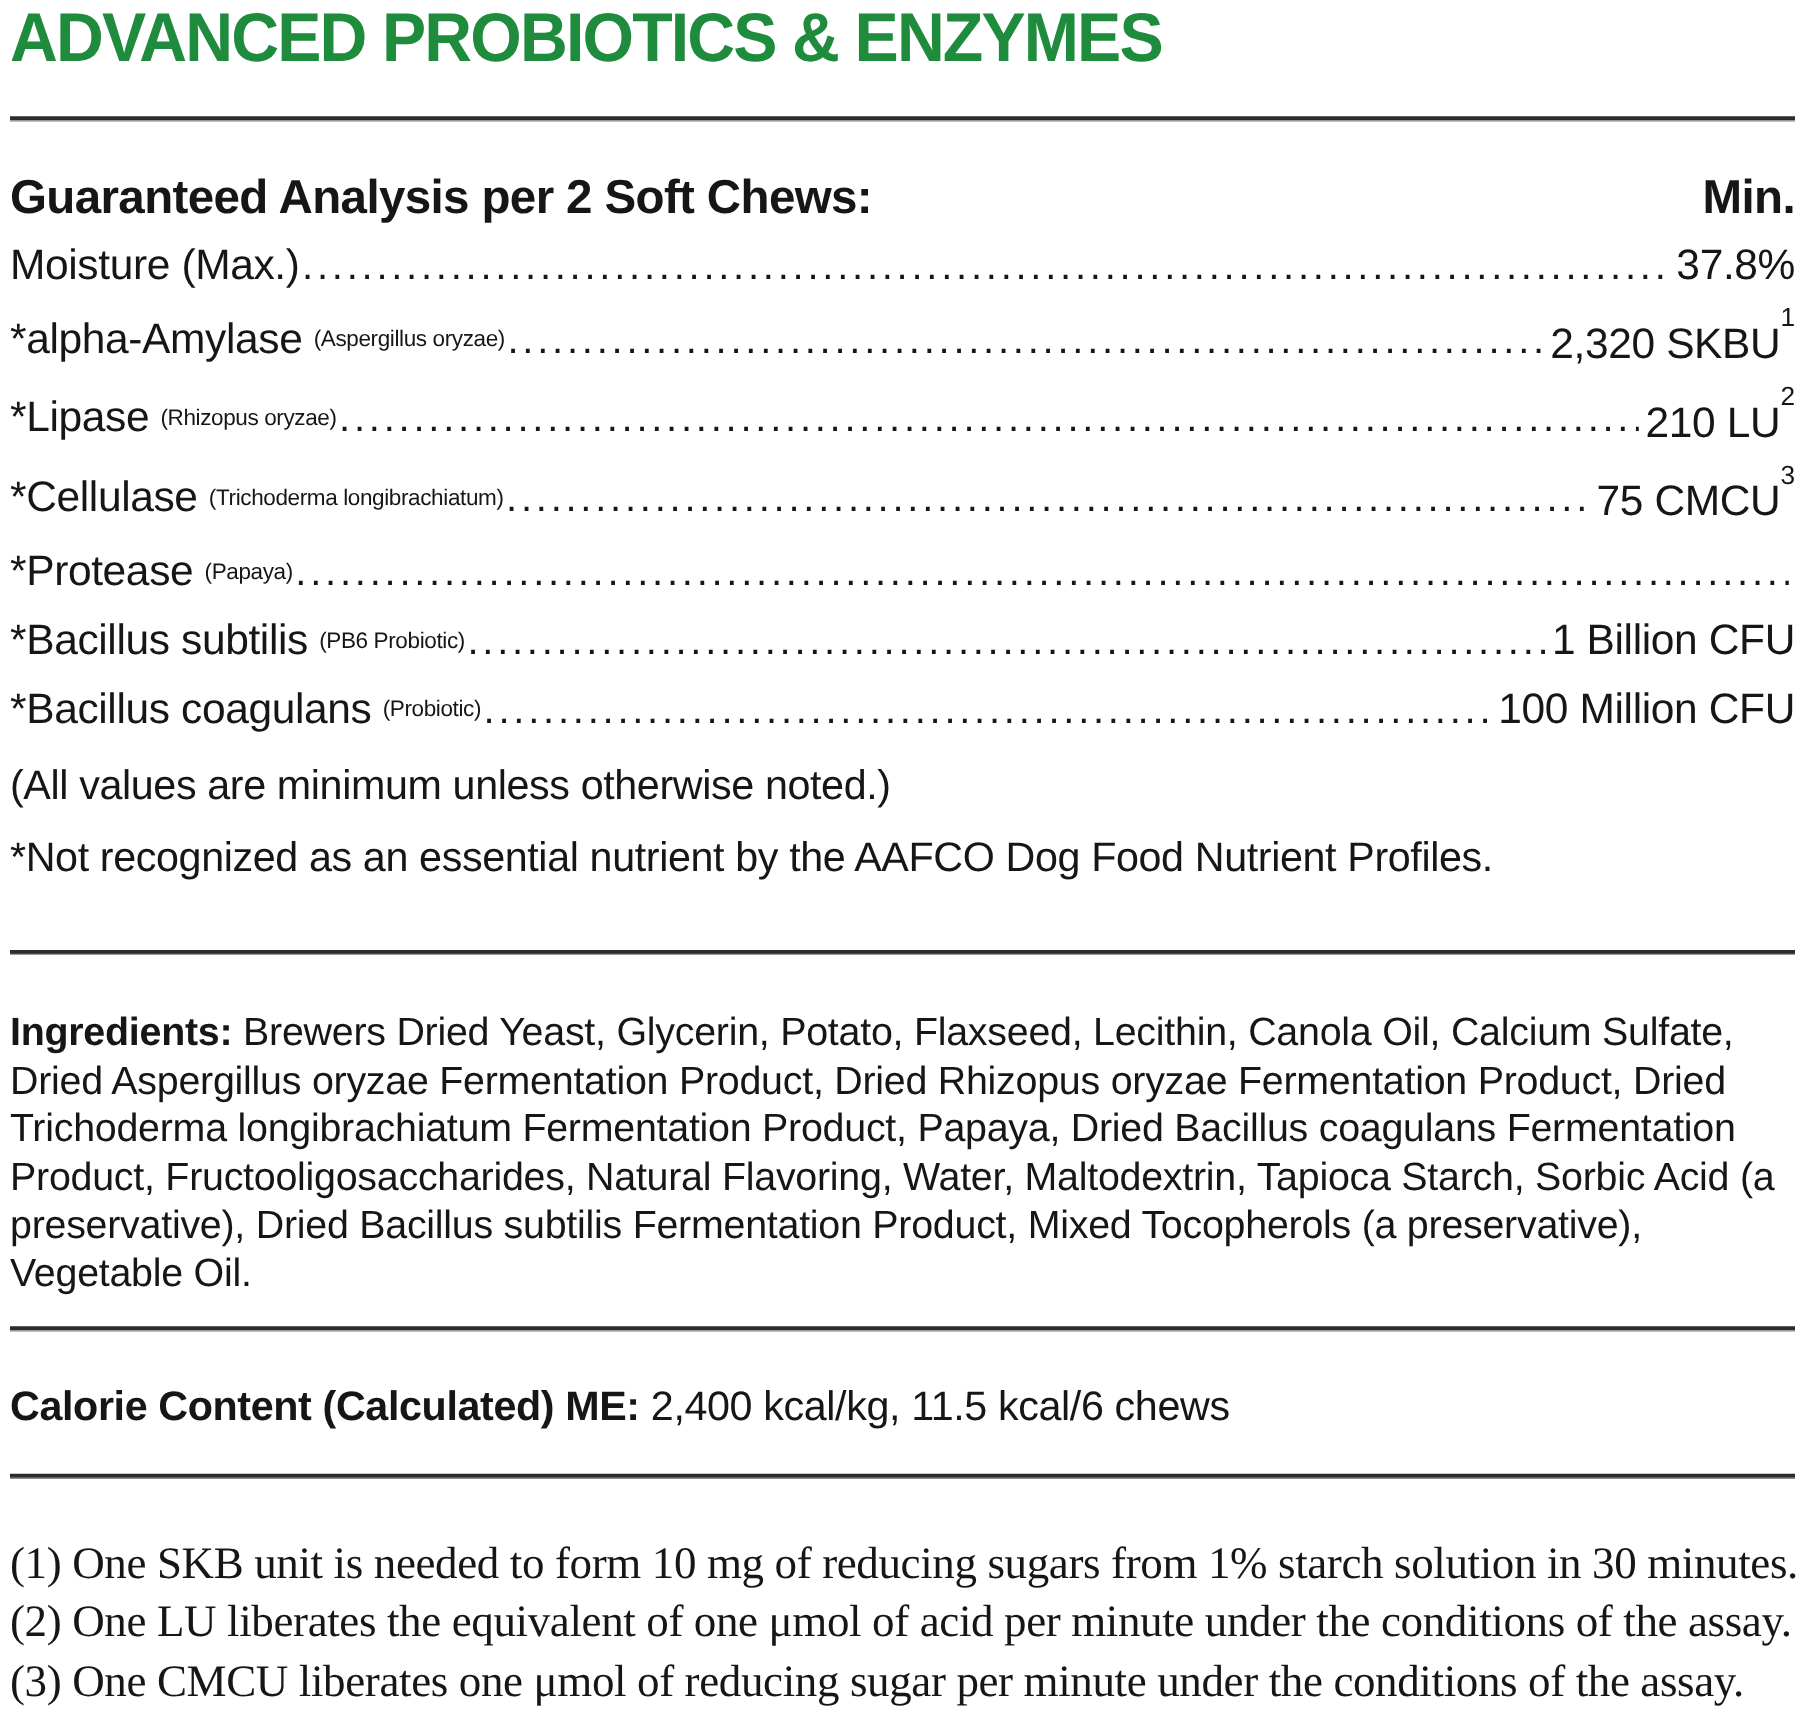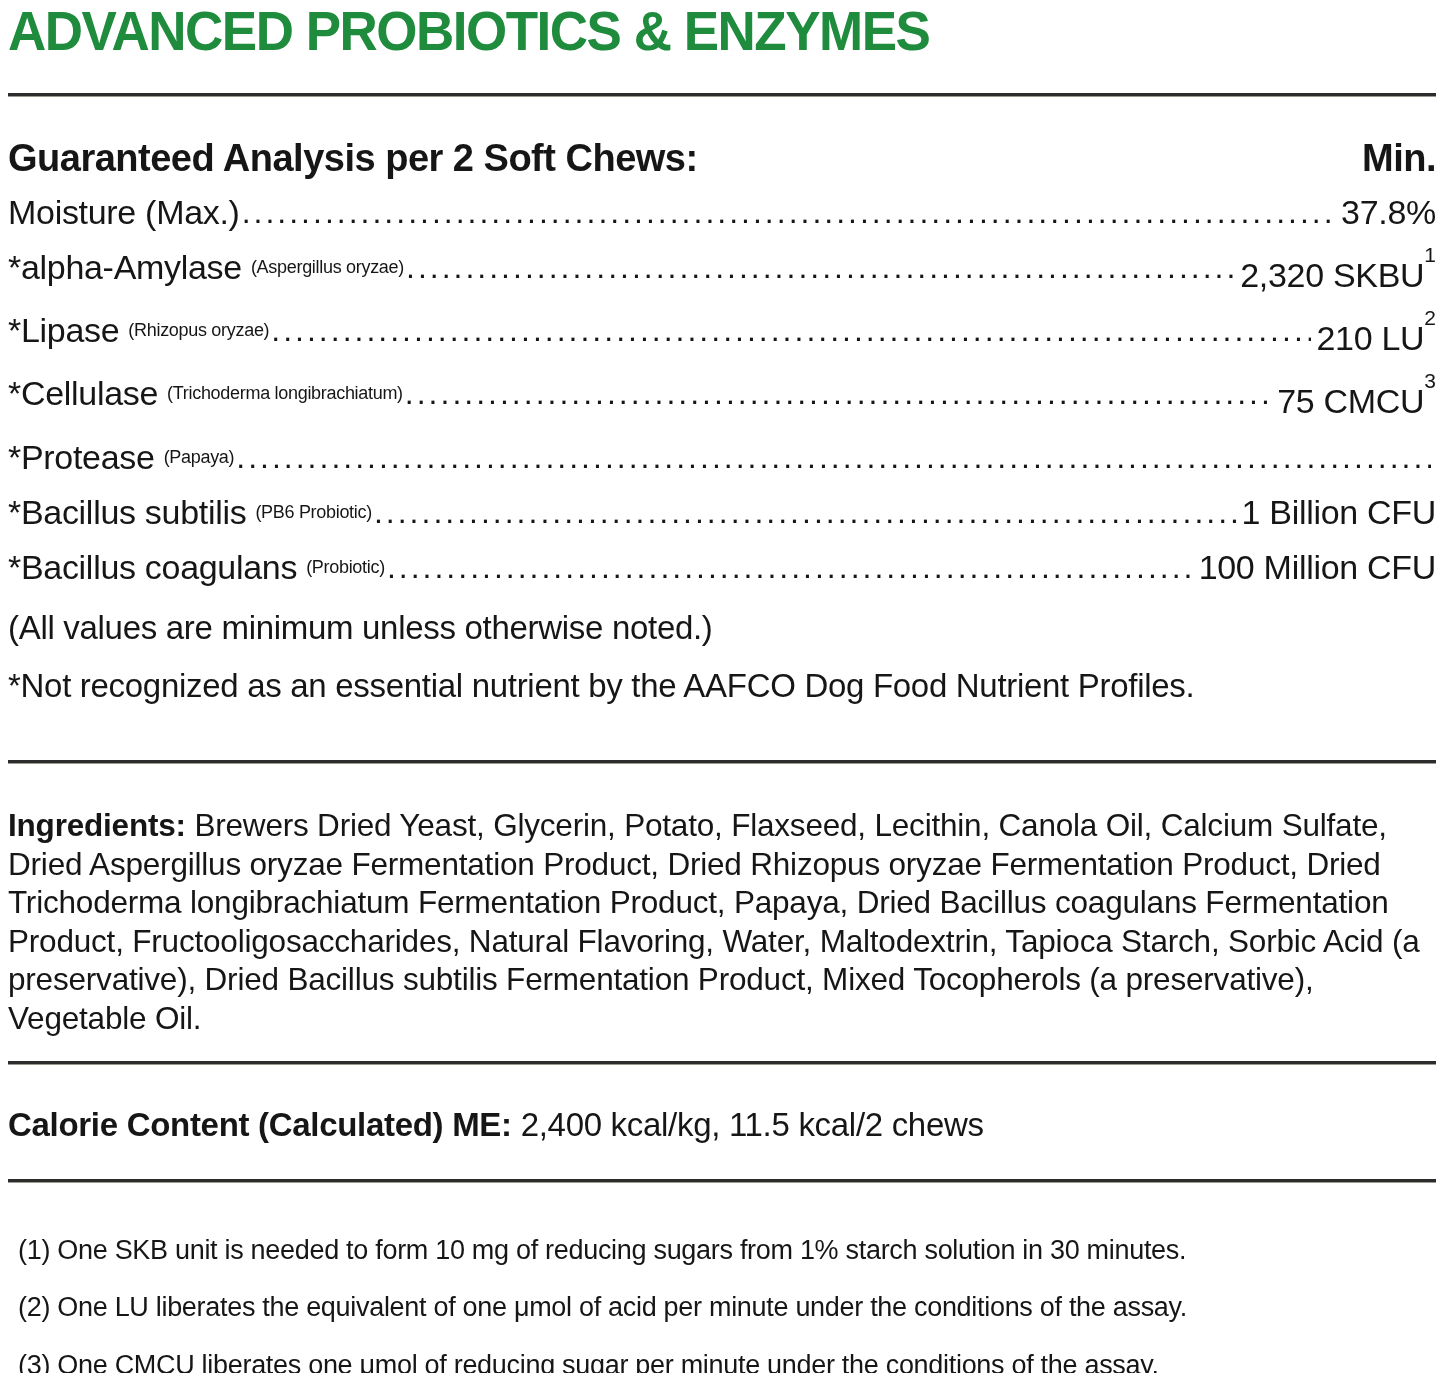--- a/index.html
+++ b/index.html
@@ -28,21 +28,21 @@
 
   .ga-header {
     display: flex; justify-content: space-between; align-items: flex-start;
     margin-top: 40px;
     font-weight: 700; font-size: 38px; line-height: 1.15;
     letter-spacing: -0.5px;
   }
 
   .ga-rows { margin-top: 4px; }
   .ga-row {
-    display: flex; align-items: flex-start;
+    display: flex; align-items: center;
     line-height: 55px; white-space: nowrap;
   }
   .nm { font-size: 34px; letter-spacing: -0.3px; }
   .sp { font-size: 18px; margin-left: 9px; letter-spacing: -0.3px; }
   .sp:empty { display: none; }
   .leader {
     flex: 1; overflow: hidden;
     font-size: 32px; letter-spacing: 3px;
     margin: 0 5px 0 2px;
   }
@@ -57,21 +57,21 @@
   .note-aafco { margin-top: 17px; }
 
   .ingredients {
     margin: 42px 0 0; font-size: 31.5px; line-height: 38.5px; letter-spacing: -0.2px;
   }
   .b { font-weight: 700; }
 
   .calorie { margin: 40px 0 0; font-size: 33px; line-height: 1.2; letter-spacing: -0.3px; }
 
   .footnotes { margin-top: 44px; }
-  .footnote { margin: 10px; font-size: 27px; line-height: 47.5px; letter-spacing: -0.3px; white-space: nowrap; }
+  .footnote { margin: 0; font-size: 36px; line-height: 47.5px; letter-spacing: -0.3px; white-space: nowrap; font-family: Liberation Serif, serif; }
 </style>
 </head>
 <body>
 
 <div class="page">
 
   <h1 class="title">ADVANCED PROBIOTICS &amp; ENZYMES</h1>
 
   <div class="rule rule-1"></div>
 
@@ -139,21 +139,21 @@
 
   <p class="ingredients">
     <span class="b">Ingredients:</span>
     <span>Brewers Dried Yeast, Glycerin, Potato, Flaxseed, Lecithin, Canola Oil, Calcium Sulfate, Dried Aspergillus oryzae Fermentation Product, Dried Rhizopus oryzae Fermentation Product, Dried Trichoderma longibrachiatum Fermentation Product, Papaya, Dried Bacillus coagulans Fermentation Product, Fructooligosaccharides, Natural Flavoring, Water, Maltodextrin, Tapioca Starch, Sorbic Acid (a preservative), Dried Bacillus subtilis Fermentation Product, Mixed Tocopherols (a preservative), Vegetable Oil.</span>
   </p>
 
   <div class="rule rule-3"></div>
 
   <p class="calorie">
     <span class="b">Calorie Content (Calculated) ME:</span>
-    <span>2,400 kcal/kg, 11.5 kcal/2 chews</span>
+    <span>2,400 kcal/kg, 11.5 kcal/6 chews</span>
   </p>
 
   <div class="rule rule-4"></div>
 
   <div class="footnotes">
     <p class="footnote">(1) One SKB unit is needed to form 10 mg of reducing sugars from 1% starch solution in 30 minutes.</p>
     <p class="footnote">(2) One LU liberates the equivalent of one μmol of acid per minute under the conditions of the assay.</p>
     <p class="footnote">(3) One CMCU liberates one μmol of reducing sugar per minute under the conditions of the assay.</p>
 
   </div>

